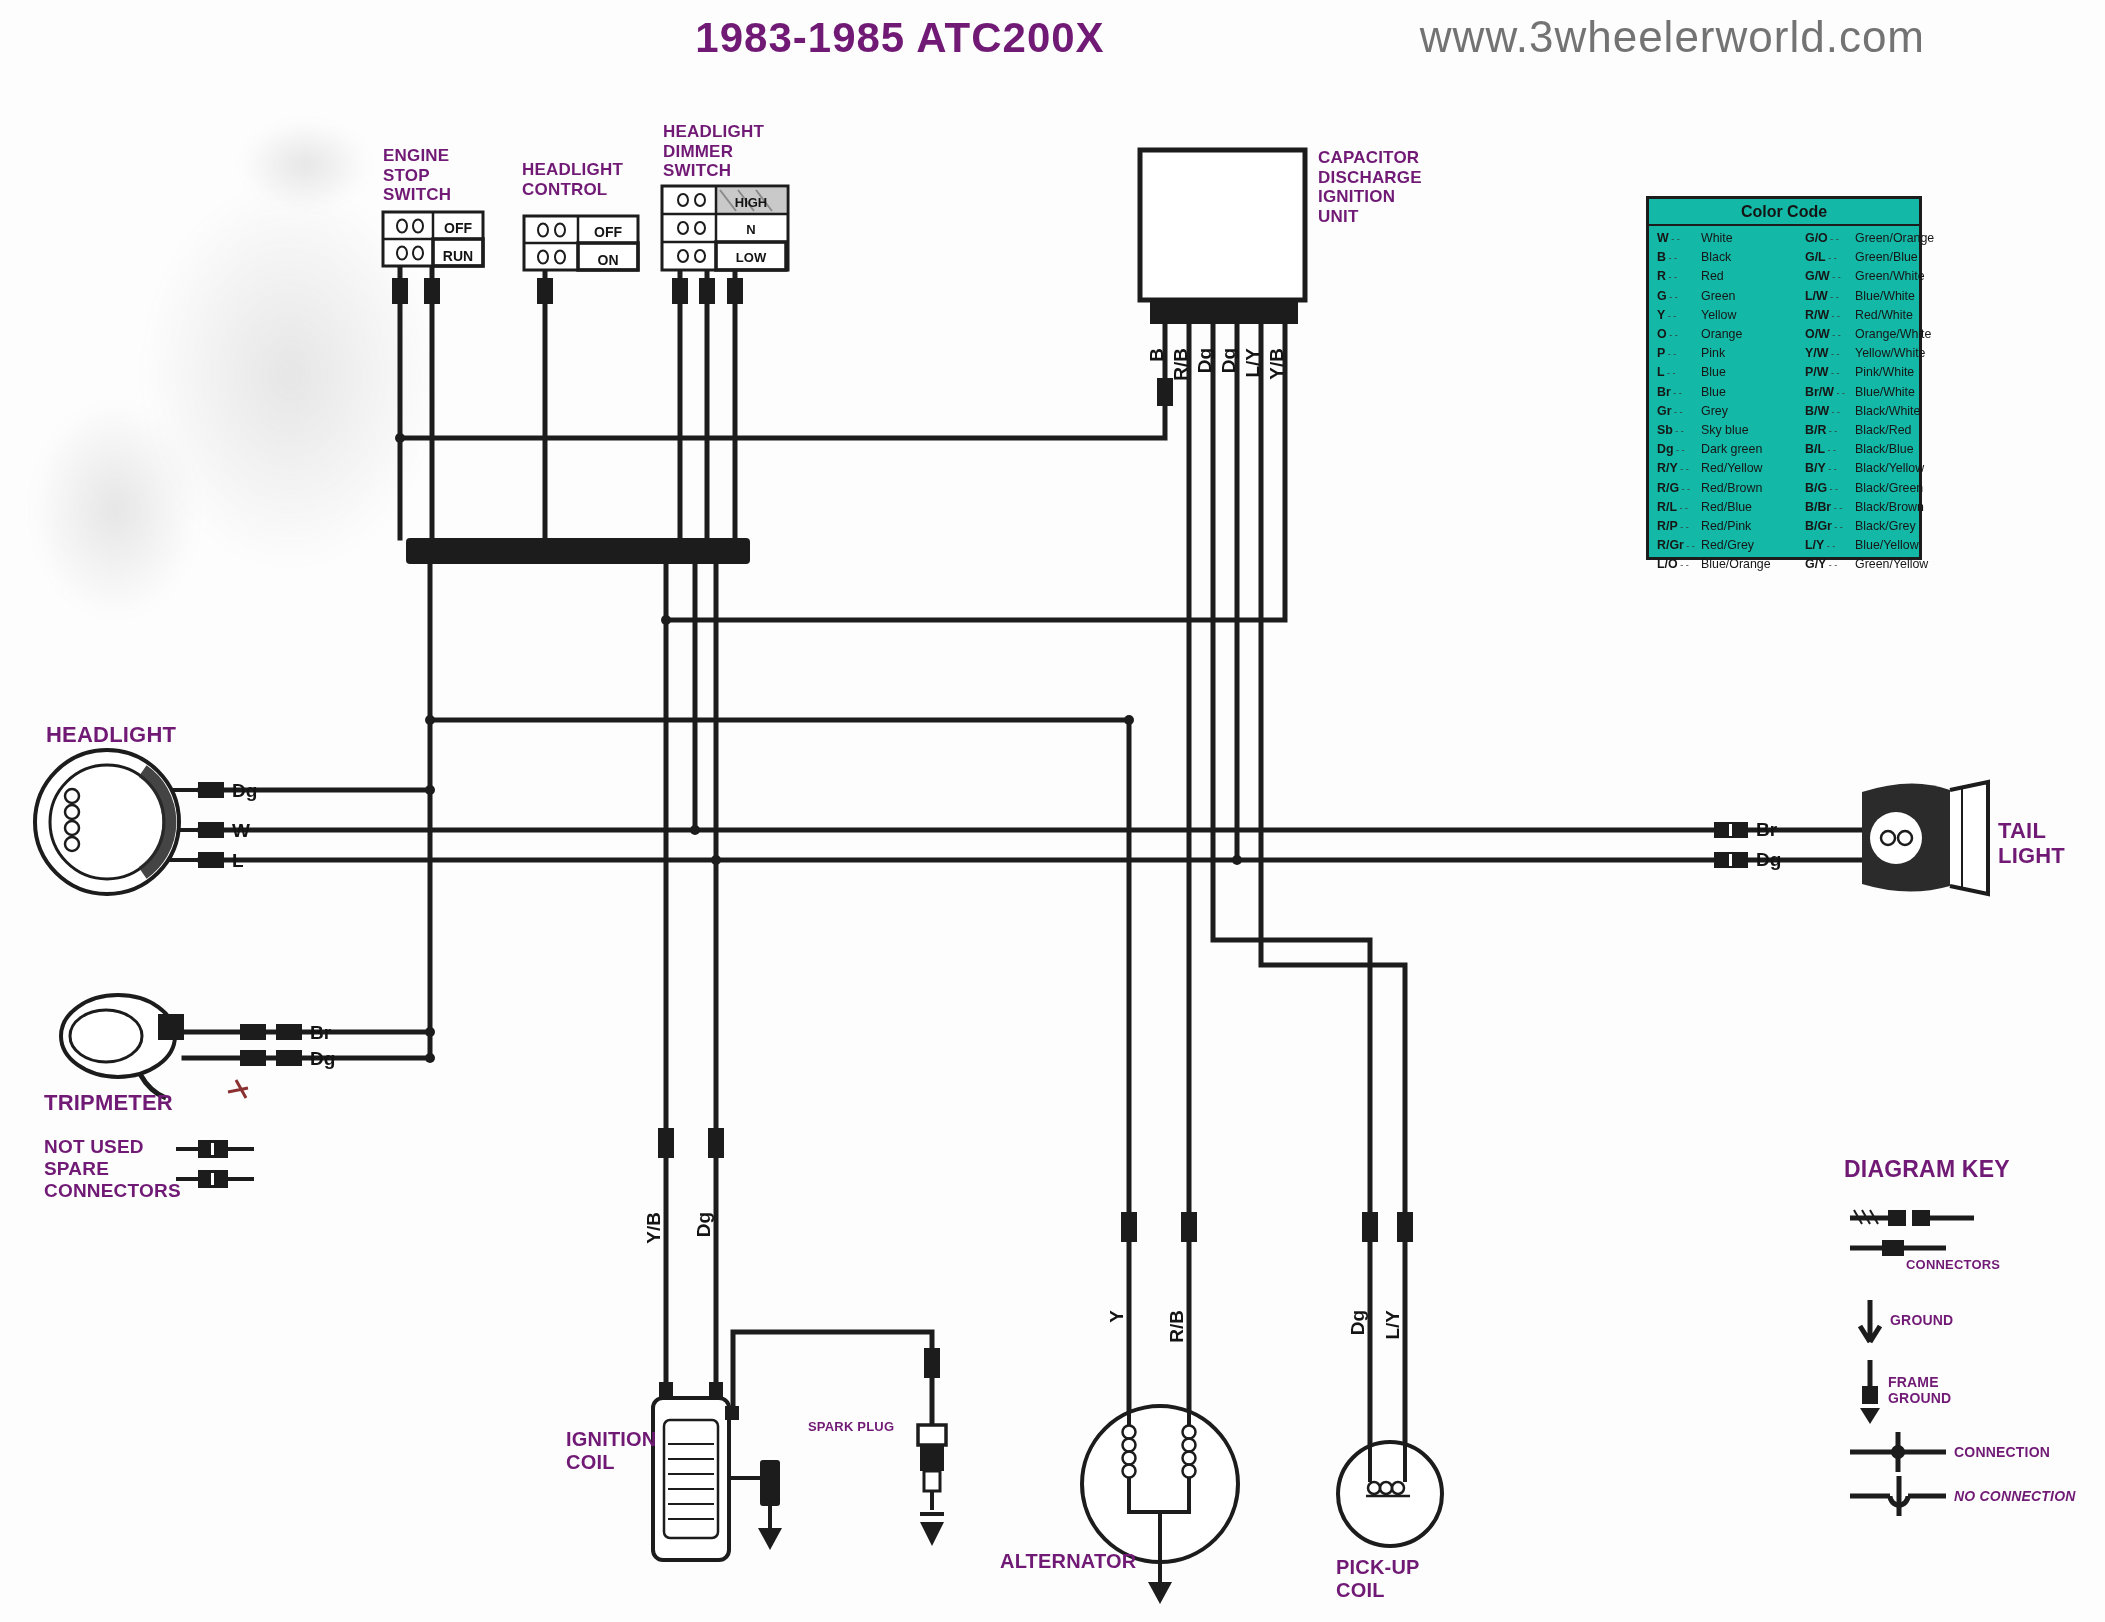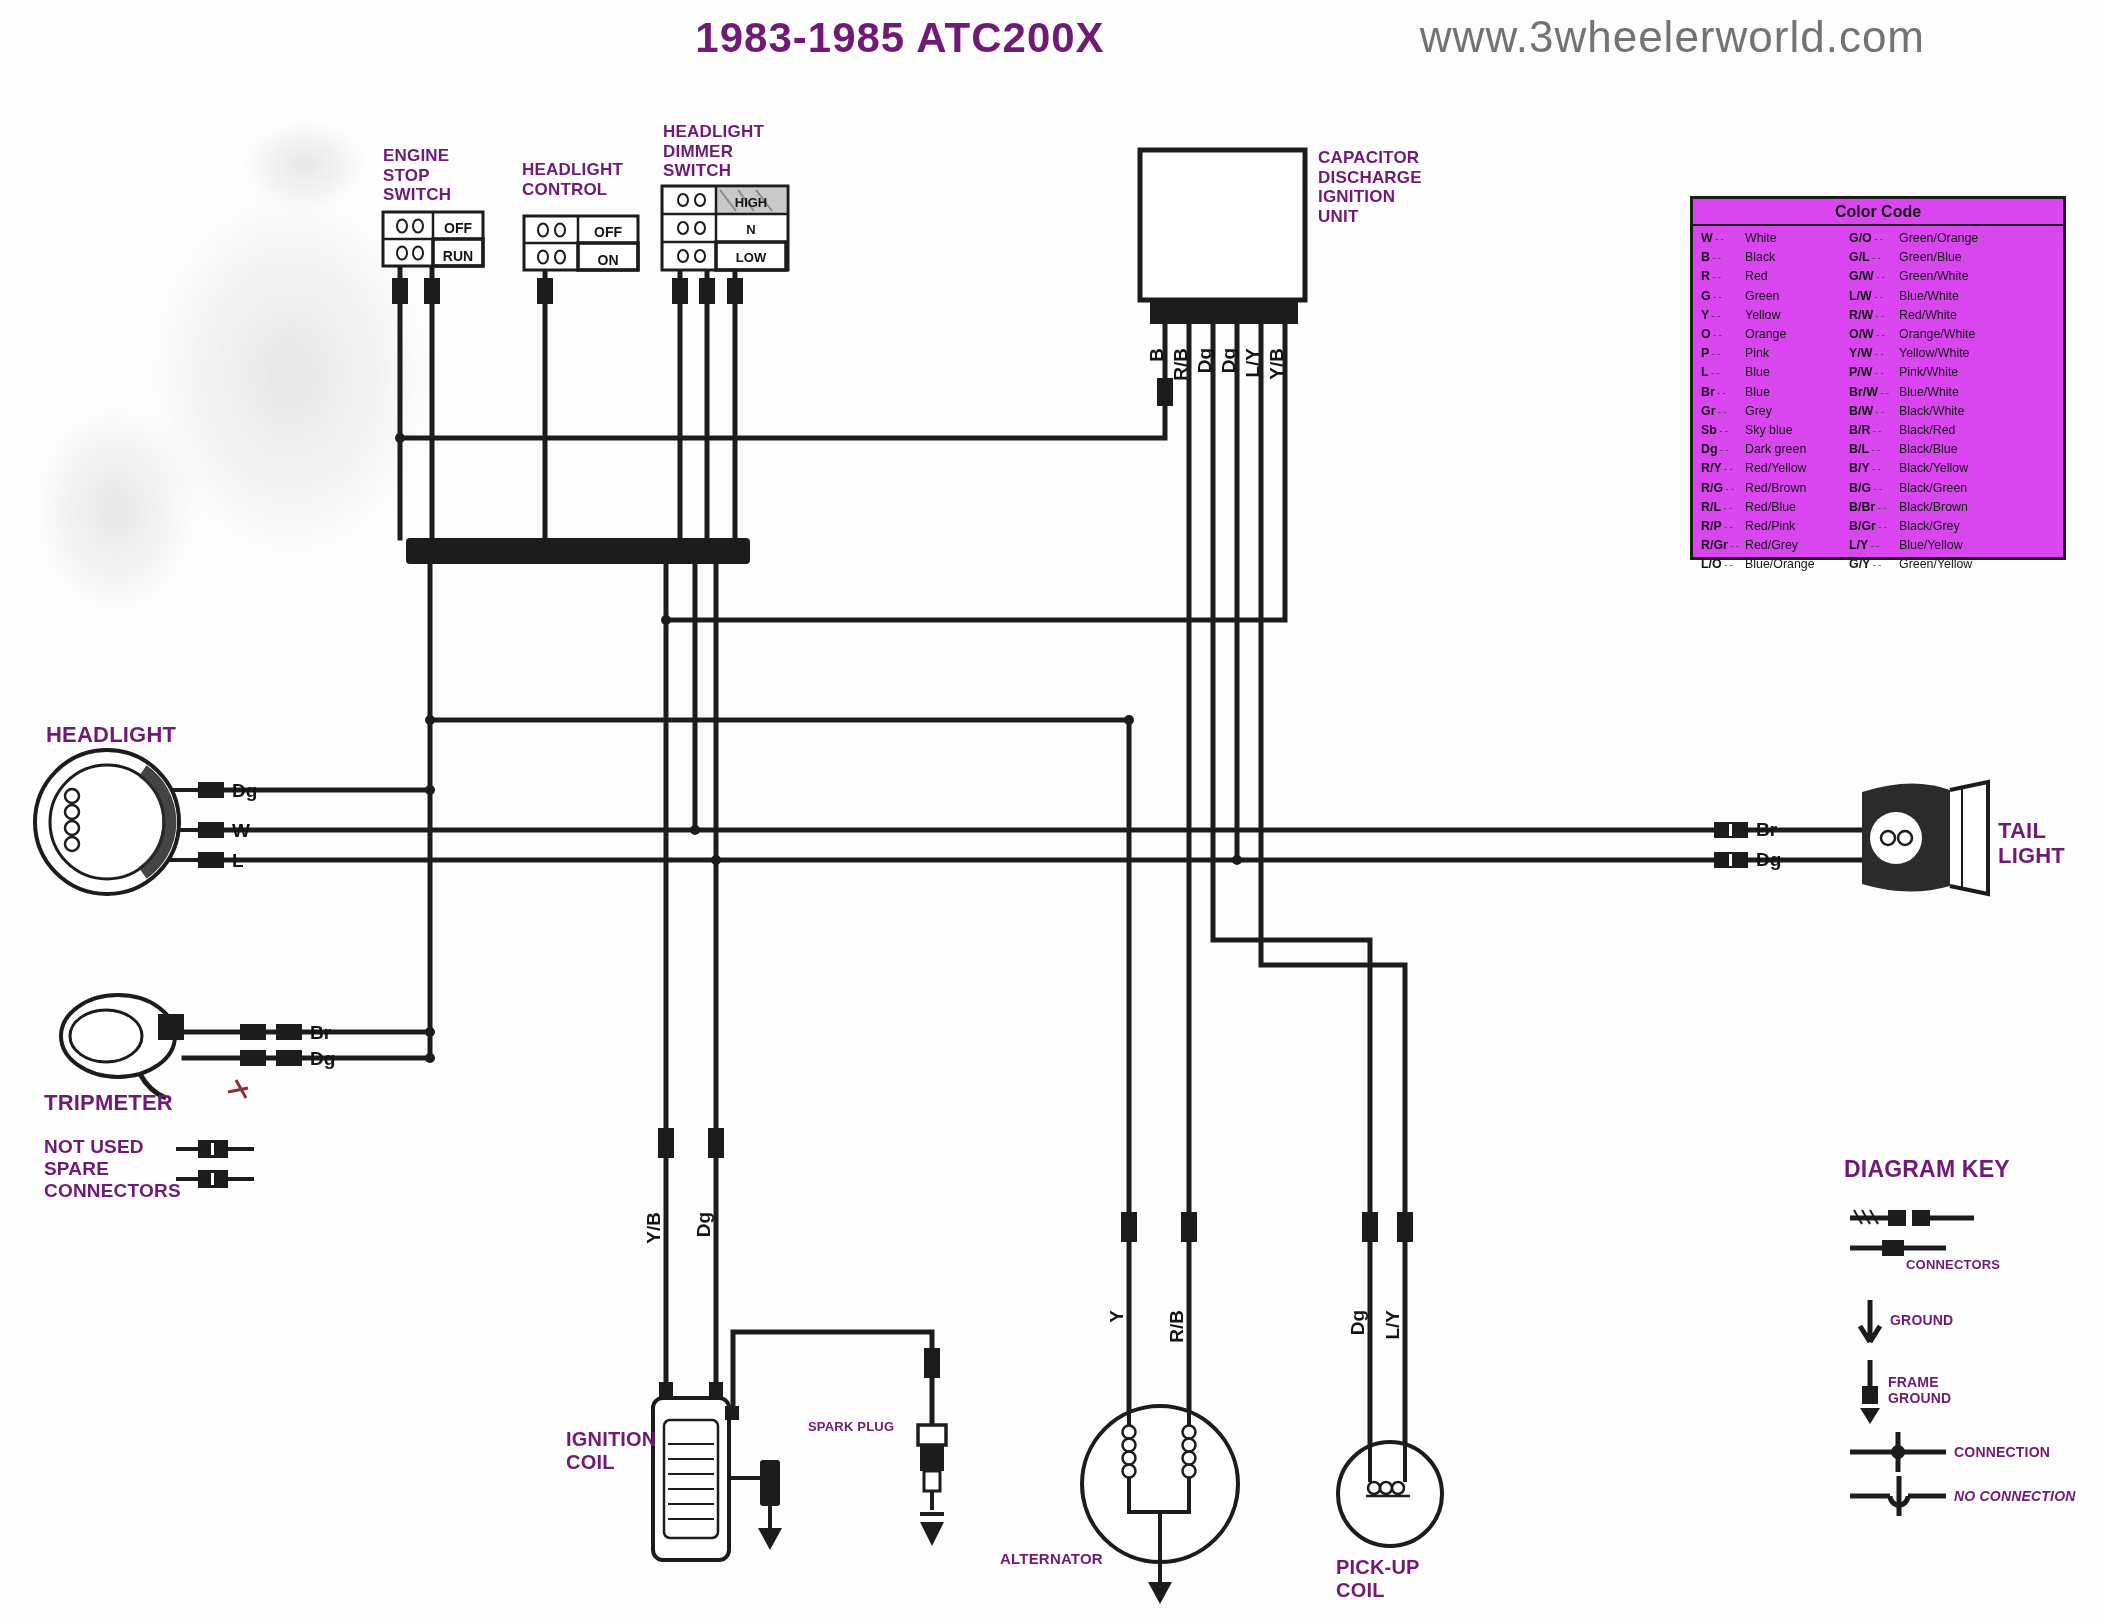--- a/index.html
+++ b/index.html
@@ -4,22 +4,22 @@
 <style>
   html,body{margin:0;padding:0;background:#888;}
   .page{position:relative;width:2105px;height:1622px;background:#fdfdfd;overflow:hidden;
         font-family:"Liberation Sans","DejaVu Sans",sans-serif;}
   .page svg{position:absolute;left:0;top:0;z-index:1;}
   .lbl{position:absolute;z-index:3;font-weight:bold;color:#701a75;white-space:pre-line;
        line-height:1.15;letter-spacing:.2px;}
   .smudge{position:absolute;z-index:0;background:radial-gradient(ellipse,rgba(110,110,110,.16),rgba(110,110,110,0) 70%);
           filter:blur(6px);}
   
-  .cc{position:absolute;left:1646px;top:196px;width:376px;height:364px;z-index:3;
-      border:3px solid #1c1c1c;background:#d946ef;box-sizing:border-box;margin-left:44px;}
+  .cc{position:absolute;left:1646px;top:196px;width:276px;height:364px;z-index:3;
+      border:3px solid #1c1c1c;background:#14b8a6;box-sizing:border-box;}
   .cc-title{font-weight:bold;font-size:16px;text-align:center;color:#141414;
             padding:4px 0 3px;border-bottom:2px solid #1c1c1c;}
   .cc-rows{padding:3px 6px 0 8px;}
   .cc-row{display:grid;grid-template-columns:44px 104px 50px 1fr;line-height:18.2px;
           font-size:12.4px;color:#161616;}
   .cc-row b{font-weight:bold;}
   .cc-row b::after{content:" - -";font-weight:400;font-size:9px;color:#333;}
   
   svg text{font-family:"Liberation Sans","DejaVu Sans",sans-serif;font-weight:bold;
            font-size:19px;fill:#141414;}
@@ -296,21 +296,21 @@
   <div class="lbl" style="left:46px;top:722px;font-size:22px;">HEADLIGHT</div>
   <div class="lbl" style="left:1998px;top:818px;font-size:22px;">TAIL
 LIGHT</div>
   <div class="lbl" style="left:44px;top:1090px;font-size:22px;">TRIPMETER</div>
   <div class="lbl" style="left:44px;top:1136px;font-size:19px;">NOT USED
 SPARE
 CONNECTORS</div>
   <div class="lbl" style="left:566px;top:1428px;font-size:20px;">IGNITION
 COIL</div>
   <div class="lbl" style="left:808px;top:1420px;font-size:13px;width:140px;">SPARK PLUG</div>
-  <div class="lbl" style="left:1000px;top:1550px;font-size:15px;">ALTERNATOR</div>
+  <div class="lbl" style="left:1000px;top:1550px;font-size:20px;">ALTERNATOR</div>
   <div class="lbl" style="left:1336px;top:1556px;font-size:20px;">PICK-UP
 COIL</div>
 
   <div class="lbl" style="left:1844px;top:1156px;font-size:23px;">DIAGRAM KEY</div>
   <div class="lbl" style="left:1906px;top:1258px;font-size:13px;">CONNECTORS</div>
   <div class="lbl" style="left:1890px;top:1312px;font-size:14px;">GROUND</div>
   <div class="lbl" style="left:1888px;top:1374px;font-size:14px;">FRAME
 GROUND</div>
   <div class="lbl" style="left:1954px;top:1444px;font-size:14px;">CONNECTION</div>
   <div class="lbl" style="left:1954px;top:1488px;font-size:14px;font-style:italic;">NO CONNECTION</div>

